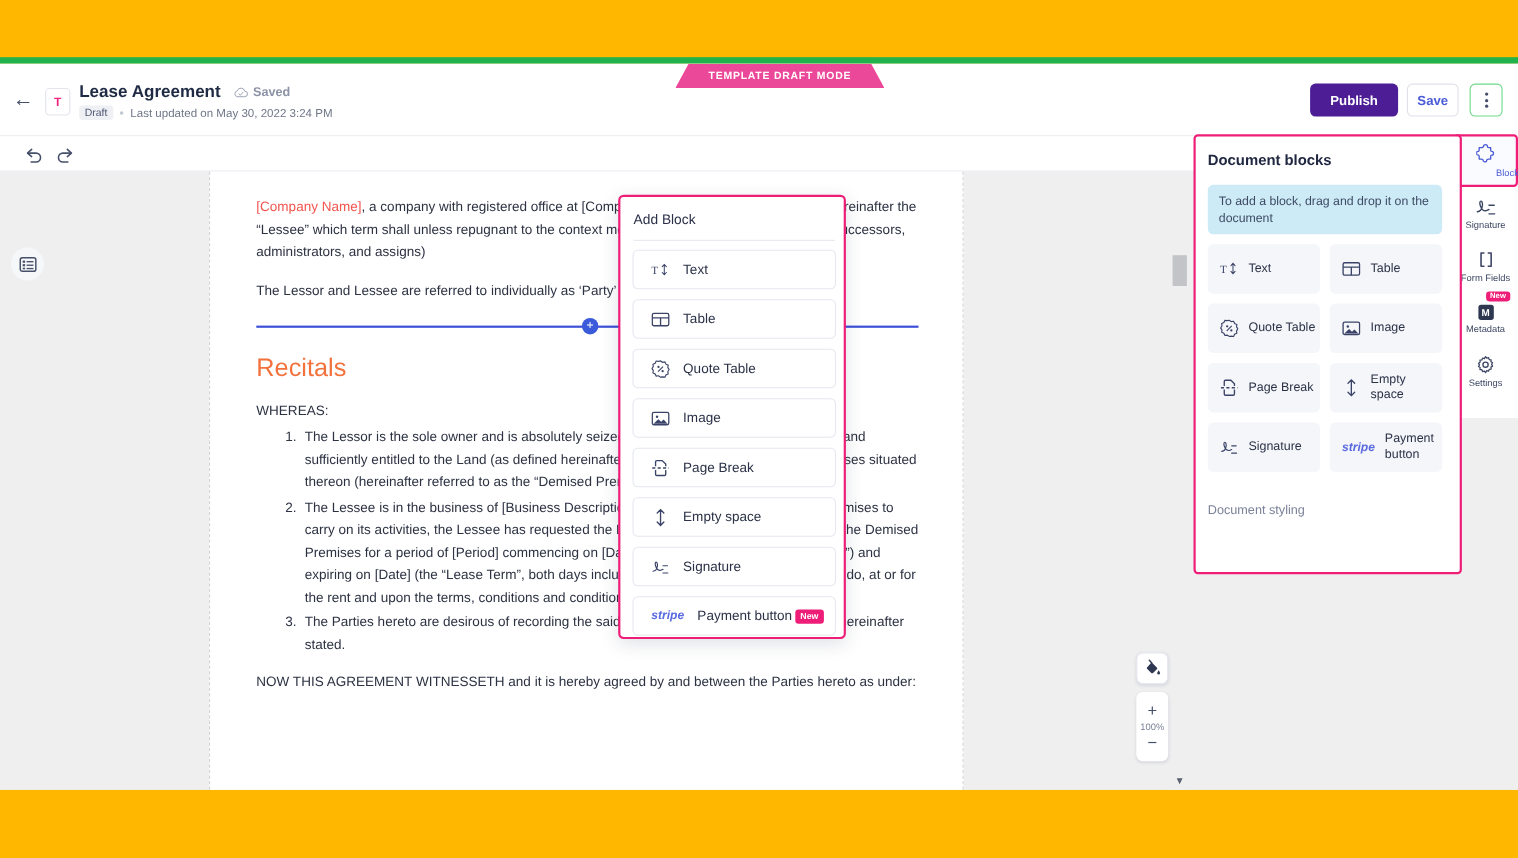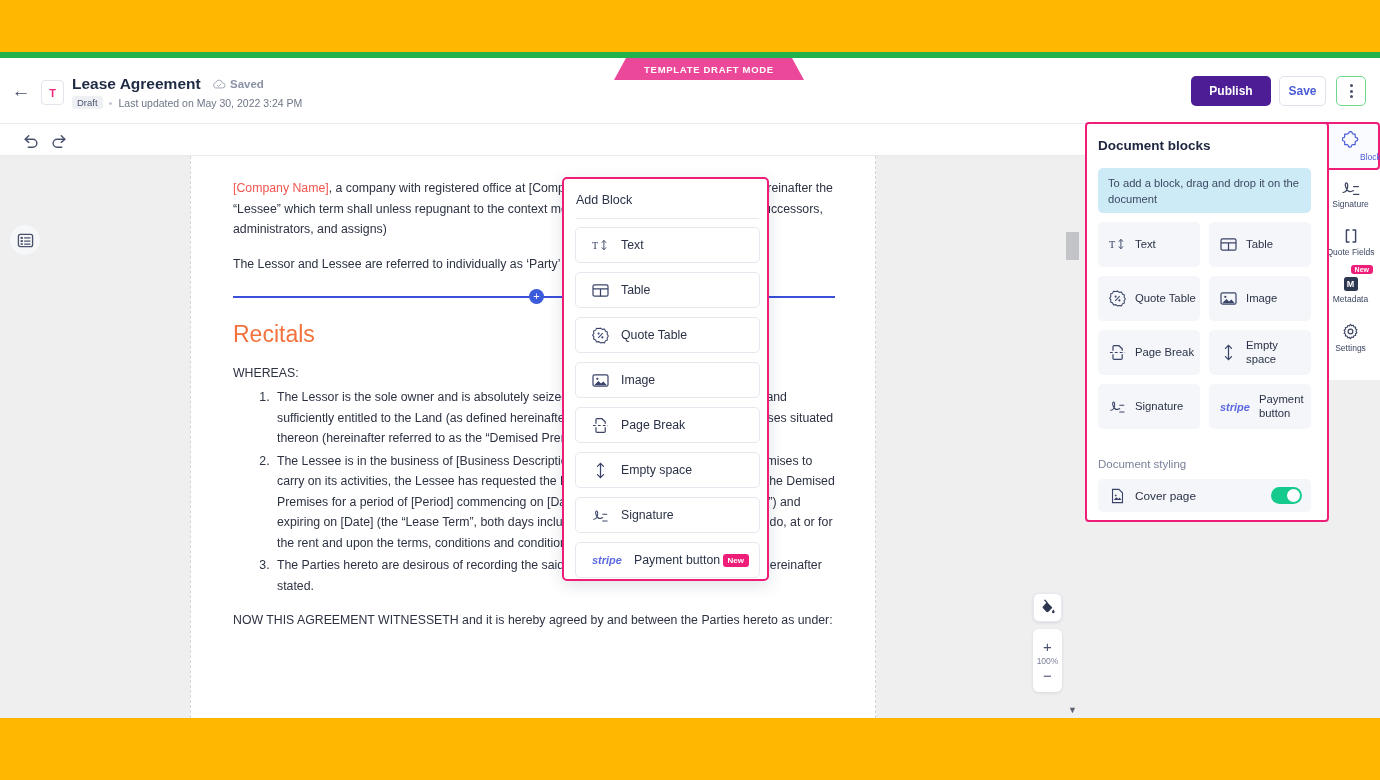--- a/index.html
+++ b/index.html
@@ -436,33 +436,20 @@
         <span class="lbl">Signature</span>
       </div>
 
       <div class="rp-cell">
         <span class="stripe-tag">stripe</span>
         <span class="lbl">Payment button</span>
       </div>
 
     </div>
     <div class="rp-styling">Document styling</div>
-    <div class="rp-cover">
-      <span class="ab-ico">
-        <svg width="15" height="16" viewBox="0 0 16 18">
-            <path d="M2.4 1.6 h7.2 L13.6 5.4 V16.4 H2.4 Z" fill="none" stroke="#3b4468" stroke-width="1.25"></path>
-            <circle cx="6" cy="8.4" r="1" fill="#3b4468"></circle>
-            <path d="M3.6 13.6 L6.8 10.4 L8.8 12.4 L10.4 10.8 L12.4 13.6 Z" fill="#3b4468"></path>
-          </svg>
-      </span>
-      <span class="lbl">Cover page</span>
-      <span class="toggle">
-          <i></i>
-        </span>
-    </div>
   </div>
 
   <div class="rail">
 
     <div class="rail-item active">
       <svg width="18" height="18" viewBox="0 0 20 20">
         <path d="M7.4 2.6 a2 2 0 0 1 4 0 c0 .9 .9 .9 1.6 .9 h1.6 v2.4 c0 .8 .1 1.5 1 1.5 a1.9 1.9 0 0 1 0 3.8 c-.9 0-1 .7-1 1.5 v2.4 h-2.4 c-.8 0-1.5 .1-1.5 1 a1.9 1.9 0 0 1-3.8 0 c0-.9-.7-1-1.5-1 H3 v-2.6 c0-.8-.1-1.4-.9-1.4 a1.9 1.9 0 0 1 0-3.8 c.8 0 .9-.6 .9-1.4 V3.5 h2.6 c.7 0 1.3 0 1.3-.9 Z" fill="none" stroke="#4a5bd6" stroke-width="1.35" stroke-linejoin="round"></path>
       </svg>
       <span class="lbl">Blocks</span>
     </div>
@@ -474,21 +461,21 @@
         <path d="M12.6 14.4 L17.8 14.4" stroke="#3d4764" stroke-width="1.25" stroke-linecap="round"></path>
       </svg>
       <span class="lbl">Signature</span>
     </div>
 
     <div class="rail-item">
       <svg width="18" height="16" viewBox="0 0 18 16">
         <path d="M7 2 H4.4 V14 H7" fill="none" stroke="#3d4764" stroke-width="1.45" stroke-linecap="round" stroke-linejoin="round"></path>
         <path d="M11 2 H13.6 V14 H11" fill="none" stroke="#3d4764" stroke-width="1.45" stroke-linecap="round" stroke-linejoin="round"></path>
       </svg>
-      <span class="lbl">Quote Fields</span>
+      <span class="lbl">Form Fields</span>
     </div>
 
     <div class="rail-item">
       <span class="rail-new">New</span>
       <span class="m-square">M</span>
       <span class="lbl">Metadata</span>
     </div>
 
     <div class="rail-item">
       <svg width="17" height="17" viewBox="0 0 18 18">

